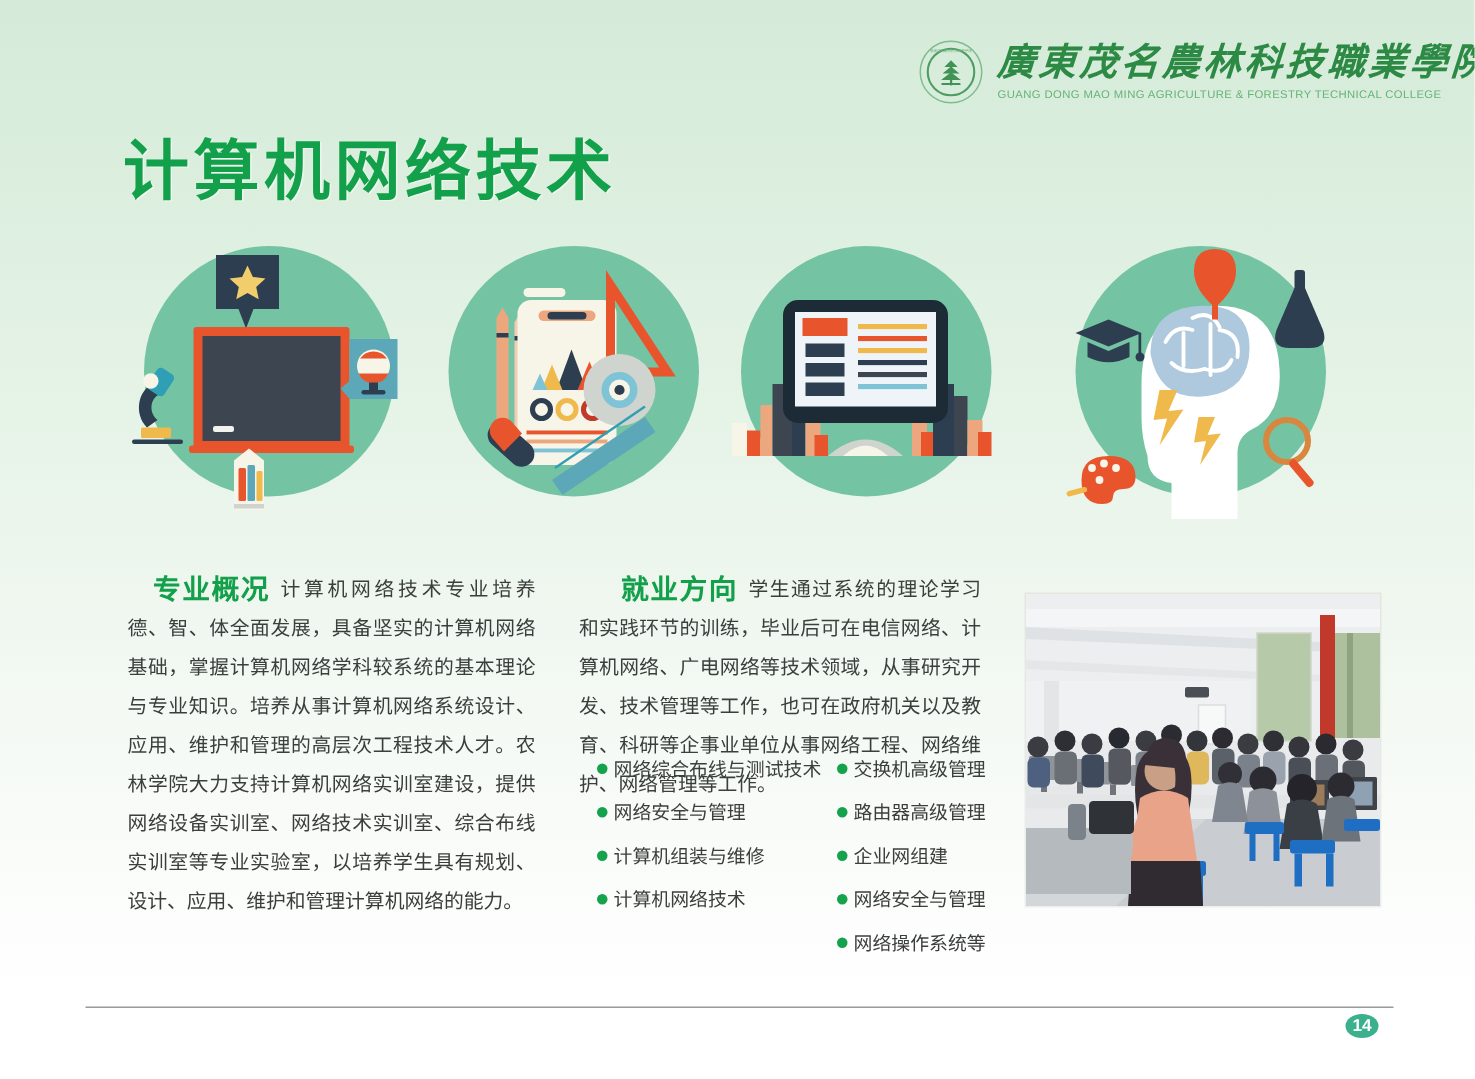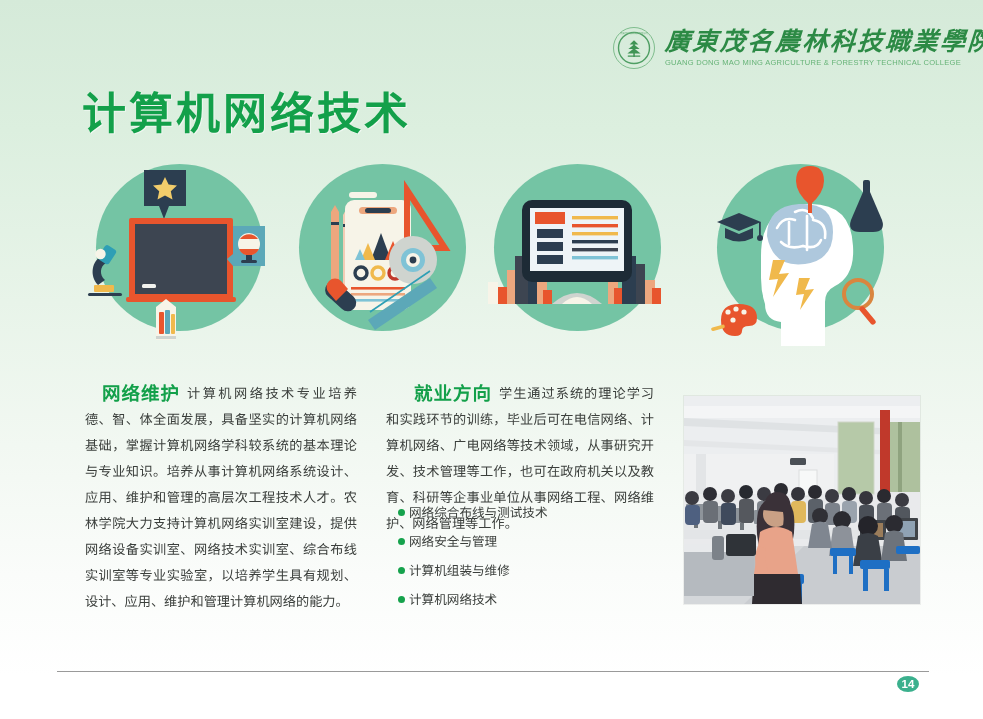--- a/index.html
+++ b/index.html
@@ -447,21 +447,21 @@
           <circle cx="41" cy="152" r="2.6" fill="#f7f4e8"></circle>
           <circle cx="30" cy="160" r="2.6" fill="#f7f4e8"></circle>
           <rect x="8" y="166" width="14" height="3.6" rx="1.8" transform="rotate(-15 15 168)" fill="#f0b94c"></rect>
         </g>
       </svg>
     </div>
   </div>
 
   <div class="col-left">
     <p class="body-text">
-      <span class="flowhead pad">网络维护</span><span>计算机网络技术专业培养德、智、体全面发展，具备坚实的计算机网络基础，掌握计算机网络学科较系统的基本理论与专业知识。培养从事计算机网络系统设计、应用、维护和管理的高层次工程技术人才。农林学院大力支持计算机网络实训室建设，提供网络设备实训室、网络技术实训室、综合布线实训室等专业实验室，以培养学生具有规划、设计、应用、维护和管理计算机网络的能力。</span>
+      <span class="flowhead pad">专业概况</span><span>计算机网络技术专业培养德、智、体全面发展，具备坚实的计算机网络基础，掌握计算机网络学科较系统的基本理论与专业知识。培养从事计算机网络系统设计、应用、维护和管理的高层次工程技术人才。农林学院大力支持计算机网络实训室建设，提供网络设备实训室、网络技术实训室、综合布线实训室等专业实验室，以培养学生具有规划、设计、应用、维护和管理计算机网络的能力。</span>
     </p>
   </div>
 
   <div class="col-mid">
     <p class="body-text">
       <span class="flowhead pad2">就业方向</span><span>学生通过系统的理论学习和实践环节的训练，毕业后可在电信网络、计算机网络、广电网络等技术领域，从事研究开发、技术管理等工作，也可在政府机关以及教育、科研等企事业单位从事网络工程、网络维护、网络管理等工作。</span>
     </p>
   </div>
 
   <div class="courses">
@@ -475,20 +475,42 @@
           <span class="dot"></span>
           <span>网络安全与管理</span>
         </div>
         <div class="course-item">
           <span class="dot"></span>
           <span>计算机组装与维修</span>
         </div>
         <div class="course-item">
           <span class="dot"></span>
           <span>计算机网络技术</span>
+        </div>
+      </div>
+      <div class="courses-col right">
+        <div class="course-item">
+          <span class="dot"></span>
+          <span>交换机高级管理</span>
+        </div>
+        <div class="course-item">
+          <span class="dot"></span>
+          <span>路由器高级管理</span>
+        </div>
+        <div class="course-item">
+          <span class="dot"></span>
+          <span>企业网组建</span>
+        </div>
+        <div class="course-item">
+          <span class="dot"></span>
+          <span>网络安全与管理</span>
+        </div>
+        <div class="course-item">
+          <span class="dot"></span>
+          <span>网络操作系统等</span>
         </div>
       </div>
     </div>
   </div>
 
   <div class="photo-frame">
     <svg width="236" height="208" viewBox="0 0 236 208" aria-hidden="true">
 
       <rect x="0" y="0" width="236" height="208" fill="#e9eaec"></rect>
       <rect x="0" y="0" width="236" height="96" fill="#eceef0"></rect>

